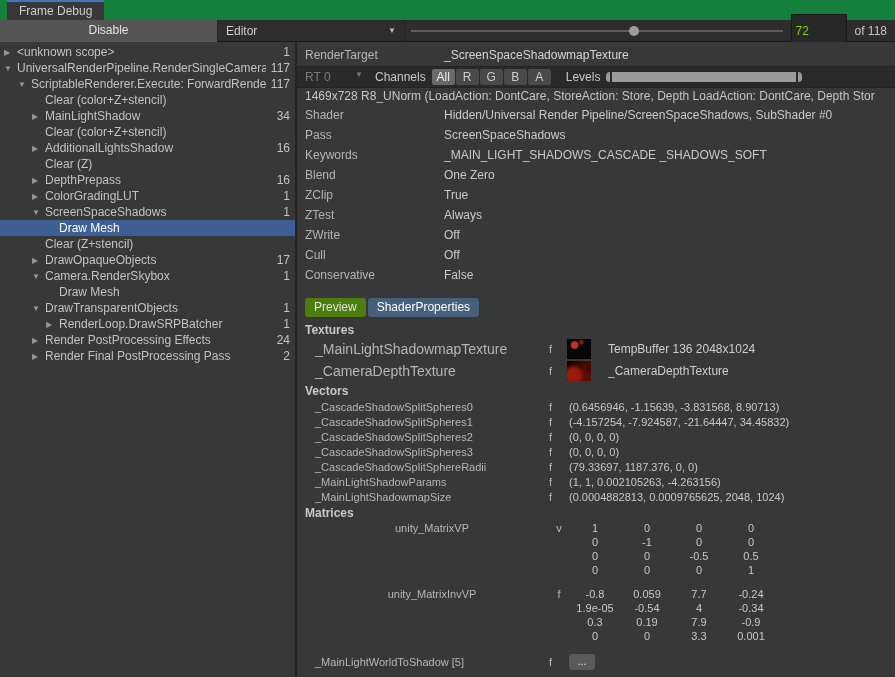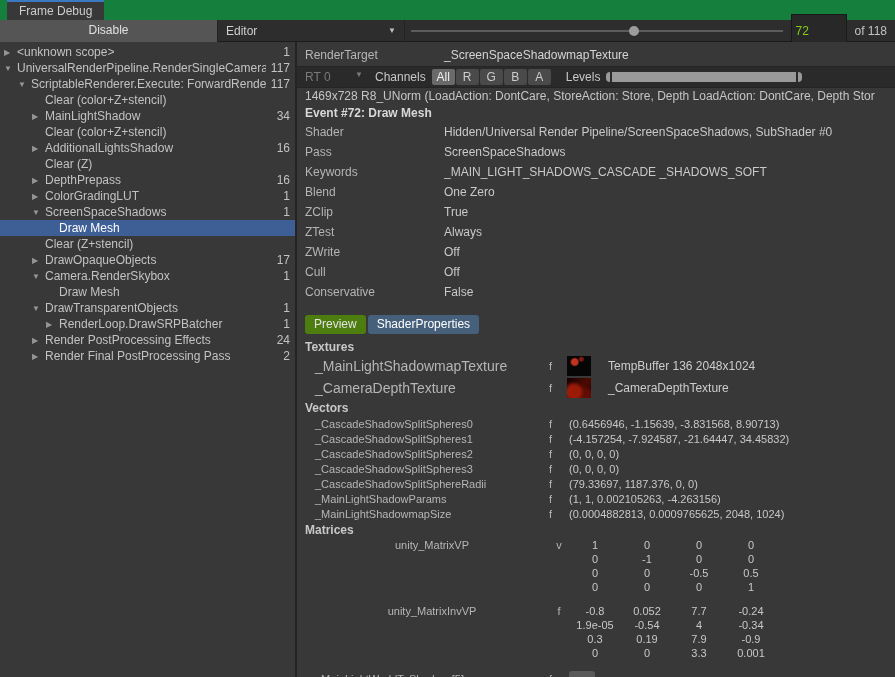--- a/index.html
+++ b/index.html
@@ -285,21 +285,20 @@
         </div>
       <span class="levels-label">Levels</span>
       <div class="levels-slider">
         <div class="lv-capL"></div>
         <div class="lv-bar"></div>
         <div class="lv-capR"></div>
       </div>
     </div>
 
     <div class="buffer-info">1469x728 R8_UNorm (LoadAction: DontCare, StoreAction: Store, Depth LoadAction: DontCare, Depth Stor</div>
-    <div class="event-title">Event #72: Draw Mesh</div>
 
     <div>
         <div class="prop-row">
           <span class="prop-label">Shader</span>
           <span class="prop-value">Hidden/Universal Render Pipeline/ScreenSpaceShadows, SubShader #0</span>
         </div>
         <div class="prop-row">
           <span class="prop-label">Pass</span>
           <span class="prop-value">ScreenSpaceShadows</span>
         </div>
@@ -415,21 +414,21 @@
             <span>0</span>
             <span>0</span>
             <span>1</span>
           </div>
         </div>
         <div class="mat-block">
           <span class="m-name">unity_MatrixInvVP</span>
           <span class="m-type">f</span>
           <div class="m-grid">
             <span>-0.8</span>
-            <span>0.052</span>
+            <span>0.059</span>
             <span>7.7</span>
             <span>-0.24</span>
             <span>1.9e-05</span>
             <span>-0.54</span>
             <span>4</span>
             <span>-0.34</span>
             <span>0.3</span>
             <span>0.19</span>
             <span>7.9</span>
             <span>-0.9</span>

